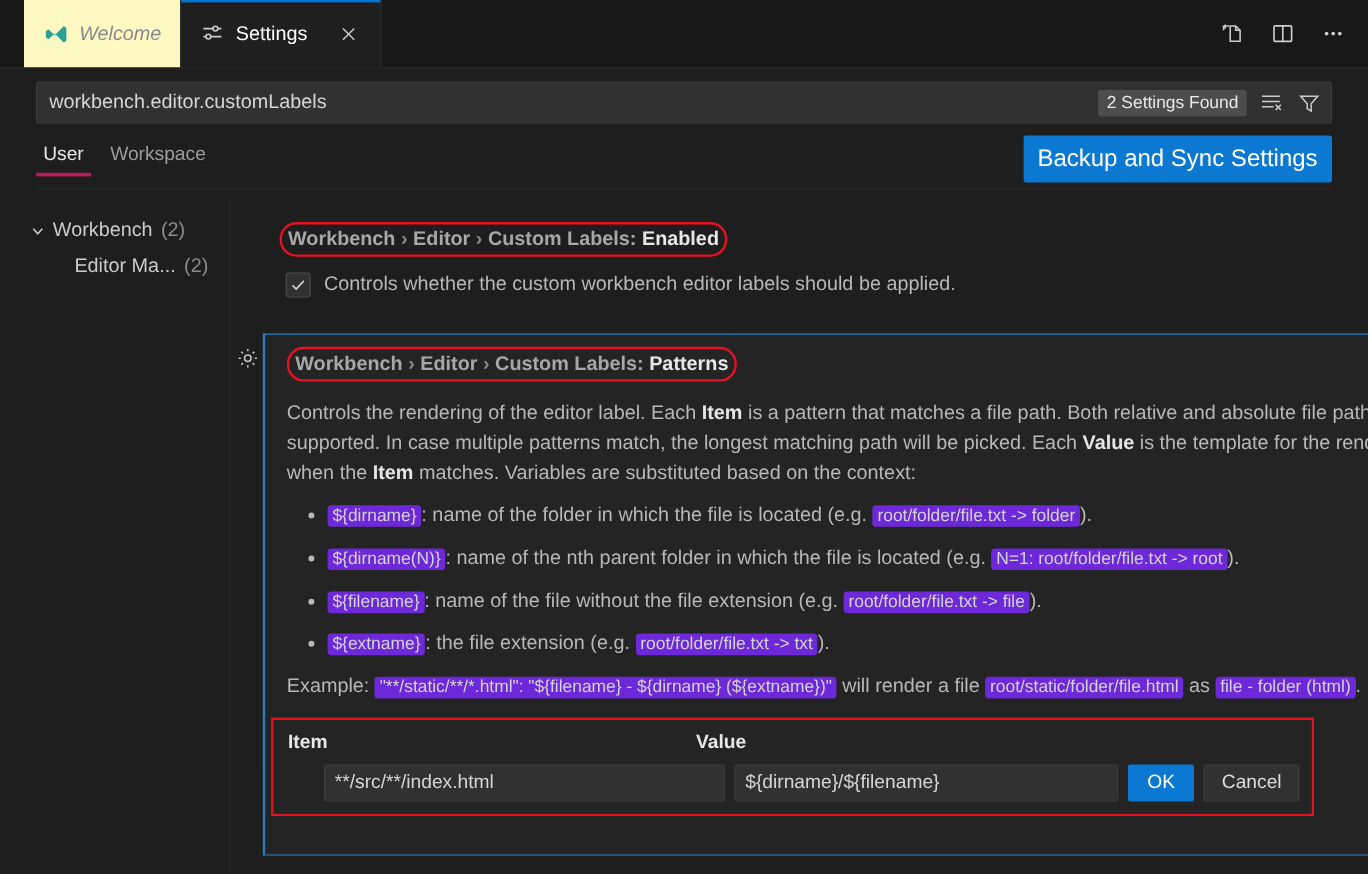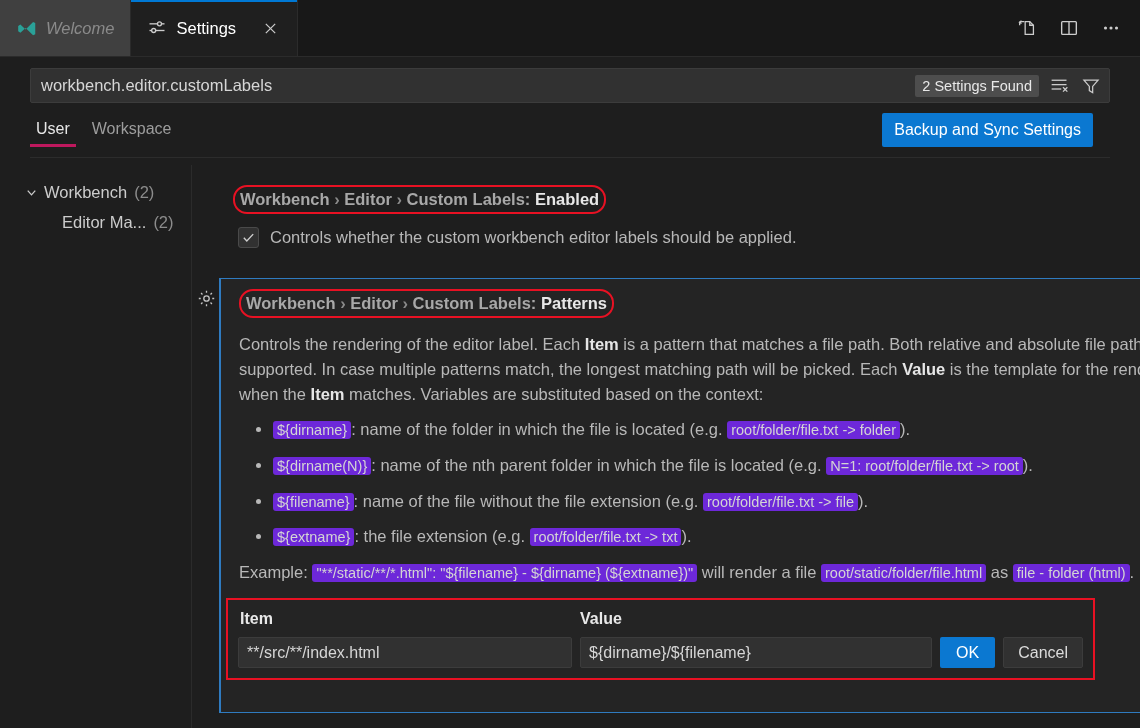--- a/index.html
+++ b/index.html
@@ -18,21 +18,21 @@
     background: #181818;
     display: flex; align-items: stretch;
     border-bottom: 1px solid #2b2b2b;
   }
   .tab {
     display: flex; align-items: center; gap: 9px;
     padding: 0 16px; height: 56px; position: relative;
     font-size: 16.5px; color: #8a8a8a; white-space: nowrap;
     border-right: 1px solid #2b2b2b;
   }
-  .tab.inactive { background: #404040; font-style: italic; }
+  .tab.inactive { background: #fef9c3; font-style: italic; margin-left: 20px; }
   .tab.active {
     background: #1f1f1f; color: #ffffff;
   }
   .tab.active::before {
     content: ""; position: absolute; top: 0; left: 0; right: 0; height: 2px;
     background: #0078d4;
   }
   .tab-label { line-height: 1; }
   .tab-close {
     margin-left: 14px; width: 22px; height: 22px;
@@ -68,23 +68,23 @@
   .subtabs {
     position: absolute; top: 118px; left: 30px; width: 1080px; height: 36px;
     display: flex; align-items: flex-start;
   }
   .subtab {
     font-size: 16px; color: #9d9d9d; padding: 2px 6px 6px 6px; margin-right: 10px;
     border-bottom: 1px solid transparent;
   }
   .subtab.active { color: #e7e7e7; border-bottom: 3px solid #be185d; }
   .sync-btn {
-    position: absolute; right: 17px; top: -5px;
+    position: absolute; right: 0; top: -5px;
     background: #0b78d1; color: #ffffff; border: none;
-    font-size: 16px; padding: 8px 12px; border-radius: 2px;
+    font-size: 20px; padding: 8px 12px; border-radius: 2px;
     font-family: "Liberation Sans", sans-serif; white-space: nowrap;
   }
   .divider-line {
     position: absolute; top: 157px; left: 30px; width: 1080px; height: 1px; background: #2c2c2c;
   }
 
   
   .sidebar {
     position: absolute; top: 165px; left: 0; width: 192px; height: 563px;
     border-right: 1px solid #2b2b2b;
@@ -155,21 +155,21 @@
   }
   .ptable-head { display: flex; font-size: 16px; font-weight: bold; color: #e8e8e8; padding: 2px 0 9px 2px; }
   .col-item { width: 340px; }
   .col-value { flex: 1; }
   .ptable-row { display: flex; align-items: center; gap: 8px; }
   .cell-input {
     background: #313131; border: 1px solid #3c3c3c; color: #d6d6d6;
     font-size: 16px; height: 31px; padding: 0 8px; outline: none;
     font-family: "Liberation Sans", sans-serif; border-radius: 2px;
   }
-  .cell-input.item { width: 334px; }
+  .cell-input.item { width: 334px; margin-left: 32px; }
   .cell-input.value { flex: 1; }
   .btn-ok {
     background: #0b78d1; color: #fff; border: none; font-size: 16px;
     height: 31px; padding: 0 16px; border-radius: 2px;
     font-family: "Liberation Sans", sans-serif;
   }
   .btn-cancel {
     background: #313131; color: #dcdcdc; border: 1px solid #3c3c3c; font-size: 16px;
     height: 31px; padding: 0 14px; border-radius: 2px;
     font-family: "Liberation Sans", sans-serif;

